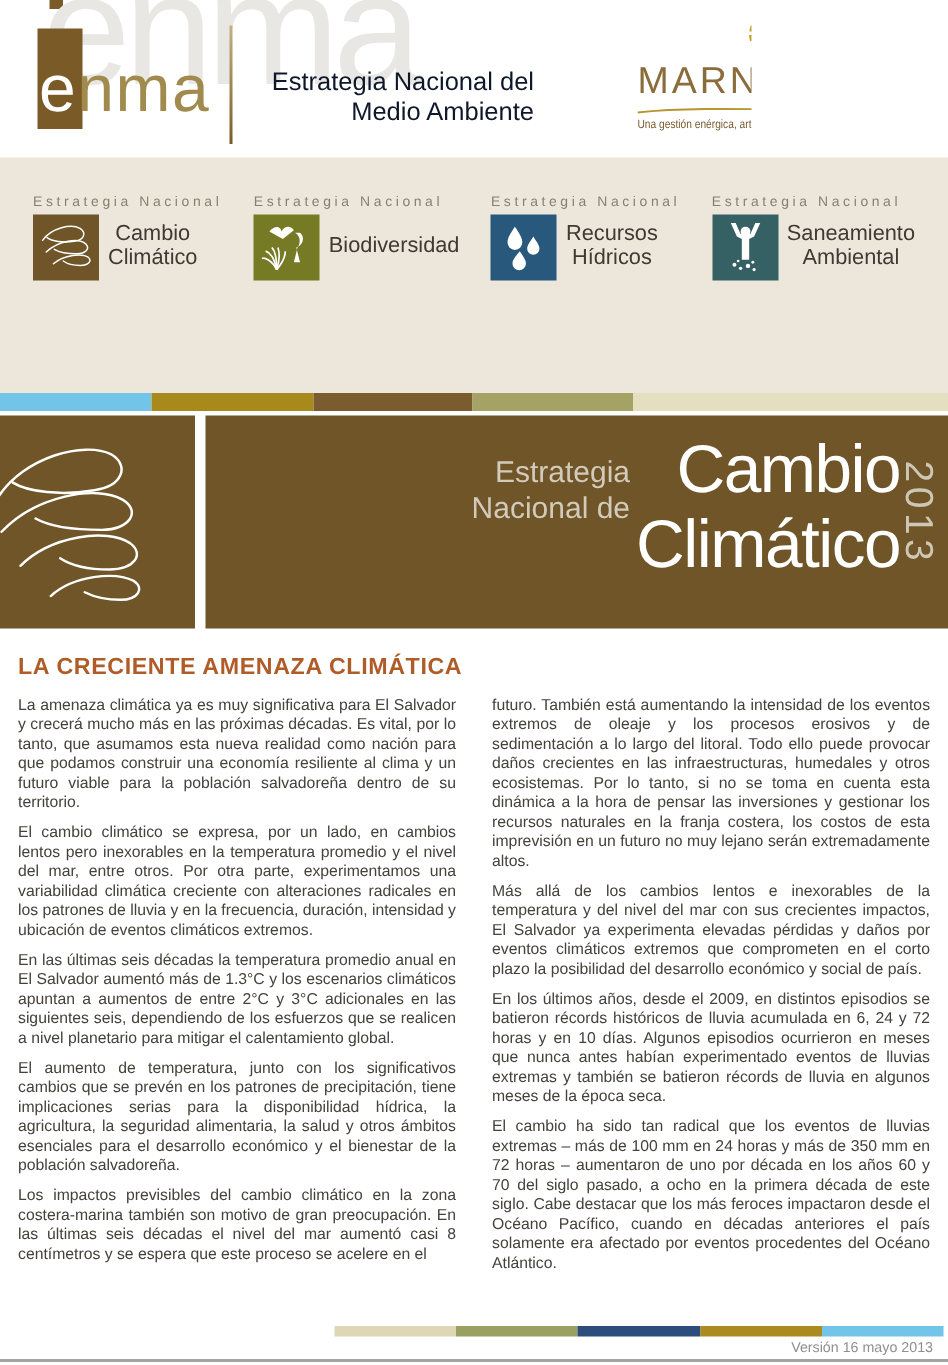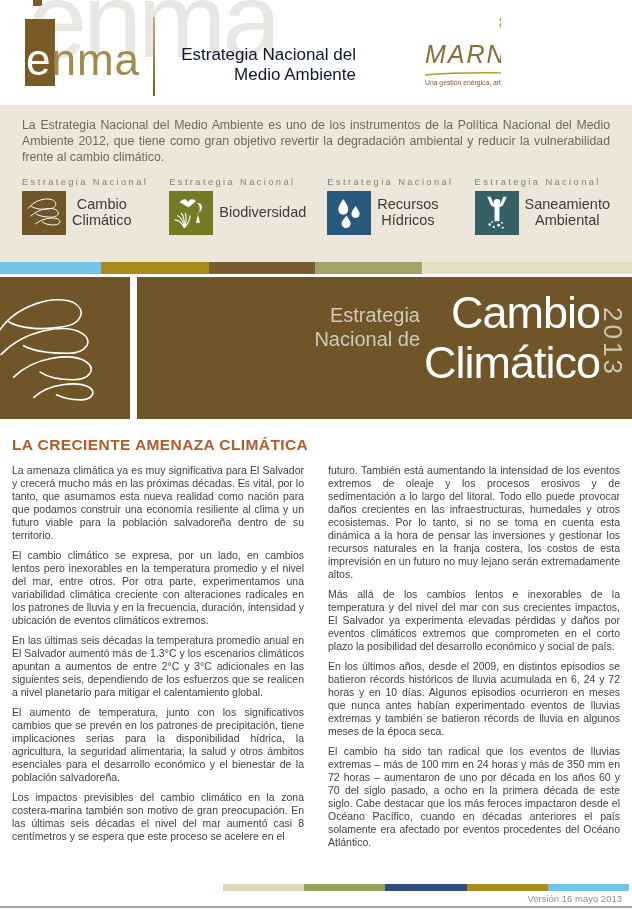--- a/index.html
+++ b/index.html
@@ -16,21 +16,21 @@
   .enma-text{position:absolute;left:26px;top:38px;font-size:44px;line-height:1;letter-spacing:1px;
         color:var(--enma_gold,#a18a4e);}
   .enma-text .e{color:#ffffff;}
   .header-divider{position:absolute;left:153px;top:17px;width:2px;height:79px;
         background:linear-gradient(#c4b083,#7a5b28);}
   .header-title{position:absolute;left:156px;top:45px;width:200px;text-align:right;
         font-size:17px;line-height:1.2;color:#0f172a;}
   .marn{position:absolute;left:425px;top:3px;width:207px;}
   .crest{display:block;margin-left:72px;}
   .marn-row{display:flex;gap:6px;align-items:flex-start;margin-top:1px;}
-  .marn-acronym{font-size:25px;line-height:1;letter-spacing:2px;color:var(--marn_brown,#8a6d3a);font-style:italic;}
+  .marn-acronym{font-size:25px;line-height:1;letter-spacing:2px;color:var(--marn_brown,#8a6d3a);}
   .marn-ministry{font-size:8.5px;line-height:1.3;color:#7a5a30;transform:scaleX(0.92);transform-origin:left top;}
   .marn-wave{display:block;margin-top:1px;}
   .marn-tagline{font-size:8px;color:#7a5a30;white-space:nowrap;transform:scaleX(0.85);transform-origin:left top;margin-top:1px;}
 
   
   .intro{position:absolute;top:105px;left:0;width:632px;height:157px;background:var(--beige,#ece7da);
         box-sizing:border-box;padding:13px 22px 0;}
   .intro p{margin:0 0 8px;font-size:12.3px;line-height:1.3;color:var(--intro_text,#6e695e);text-align:justify;}
   .strategies{display:flex;justify-content:space-between;margin-top:11px;}
   .strategy{display:flex;flex-direction:column;}
@@ -109,21 +109,20 @@
 Recursos Naturales</div>
       </div>
       <svg class="marn-wave" width="205" height="9" viewBox="0 0 205 9">
         <path d="M0 7 C 55 1, 135 9, 205 3" fill="none" stroke="#b8962e" stroke-width="1.3"></path>
       </svg>
       <div class="marn-tagline">Una gestión enérgica, articulada, inclusiva, responsable y transparente</div>
     </div>
   </div>
 
   <div class="intro">
-    <p>La Estrategia Nacional del Medio Ambiente es uno de los instrumentos de la Política Nacional del Medio Ambiente 2012, que tiene como gran objetivo revertir la degradación ambiental y reducir la vulnerabilidad frente al cambio climático.</p>
 
     <div class="strategies">
 
       <div class="strategy">
         <div class="kicker">Estrategia Nacional</div>
         <div class="strat-row">
           <div class="strat-icon icon-climate">
             <svg width="36" height="36" viewBox="0 0 60 60" fill="none" stroke="#fff" stroke-width="1.6" stroke-linecap="round">
               <path d="M4 22 C14 8 36 3 46 9 C53 14 50 22 39 23 C27 25 14 23 9 19"></path>
               <path d="M8 35 C22 22 44 19 52 26 C57 31 52 37 42 37 C31 37 22 35 17 32"></path>

